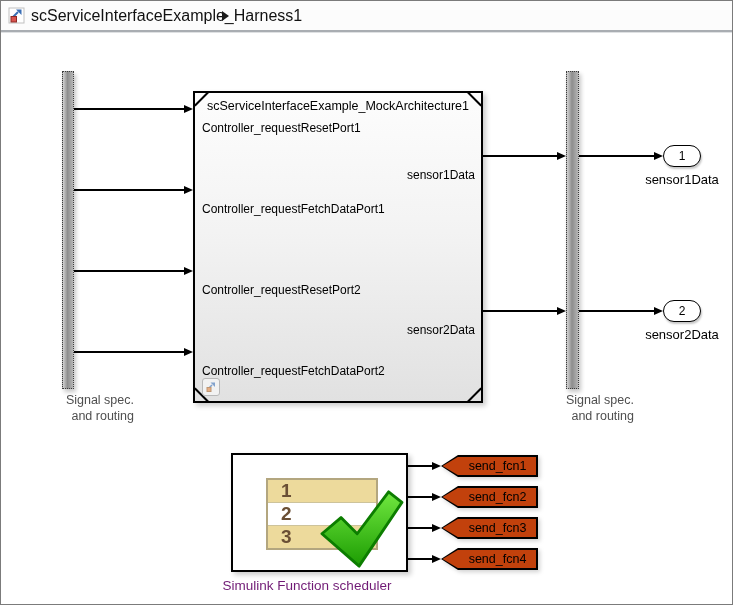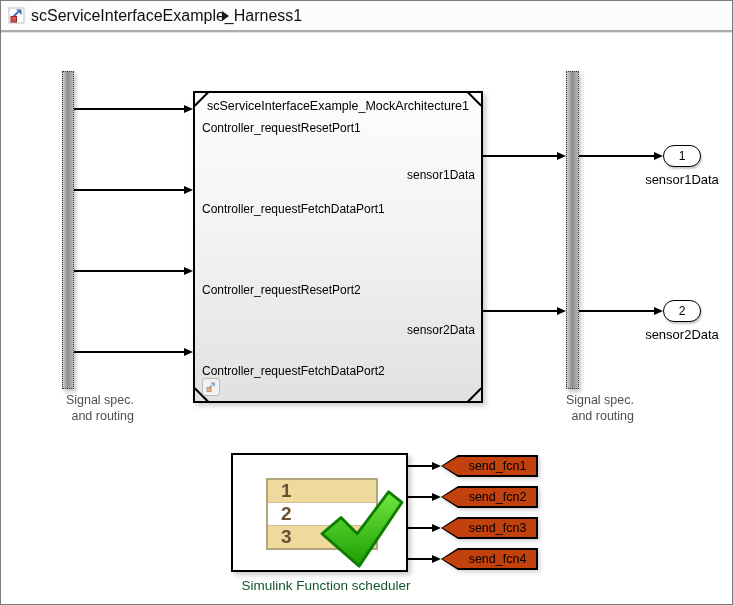--- a/index.html
+++ b/index.html
@@ -50,21 +50,21 @@
   
   .sched{position:absolute;left:230px;top:452px;width:177px;height:119px;border:2px solid #000;background:#fff;
     box-shadow:3px 3px 5px rgba(0,0,0,.2);}
   .sched-table{position:absolute;left:33px;top:23px;width:112px;height:72px;border:2px solid #b3a67f;
     display:flex;flex-direction:column;background:#fff;}
   .sched-row{flex:1;display:flex;align-items:center;padding-left:13px;
     font-size:19px;font-weight:600;color:#6a4f35;border-bottom:1px solid #cdc39b;}
   .sched-row:last-child{border-bottom:none;}
   .sched-row.tan{background:#edda9c;}
   .sched-check{position:absolute;left:84px;top:34px;width:88px;height:80px;}
-  .sched-label{position:absolute;left:185px;top:577px;width:280px;text-align:center;font-size:13.5px;color:#14532d;}
+  .sched-label{position:absolute;left:166px;top:577px;width:280px;text-align:center;font-size:13.5px;color:#701a75;}
   
   .fn-tag{position:absolute;left:440px;width:97px;height:22px;
     filter:drop-shadow(2px 2px 2px rgba(0,0,0,.18));}
   .fn-tag .outer{position:absolute;inset:0;background:#000;
     clip-path:polygon(0 50%,17px 0,100% 0,100% 100%,17px 100%);}
   .fn-tag .inner{position:absolute;inset:1.6px;background:#c2410c;
     clip-path:polygon(0 50%,16px 0,100% 0,100% 100%,16px 100%);
     display:flex;align-items:center;justify-content:center;padding-left:16px;font-size:12.5px;}
 </style>
 </head>

